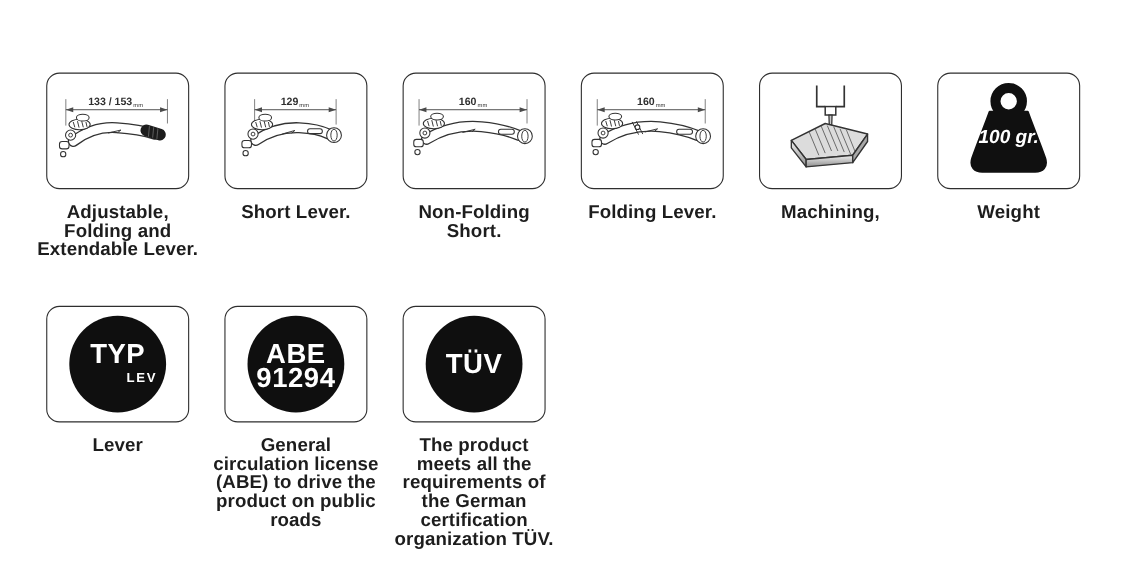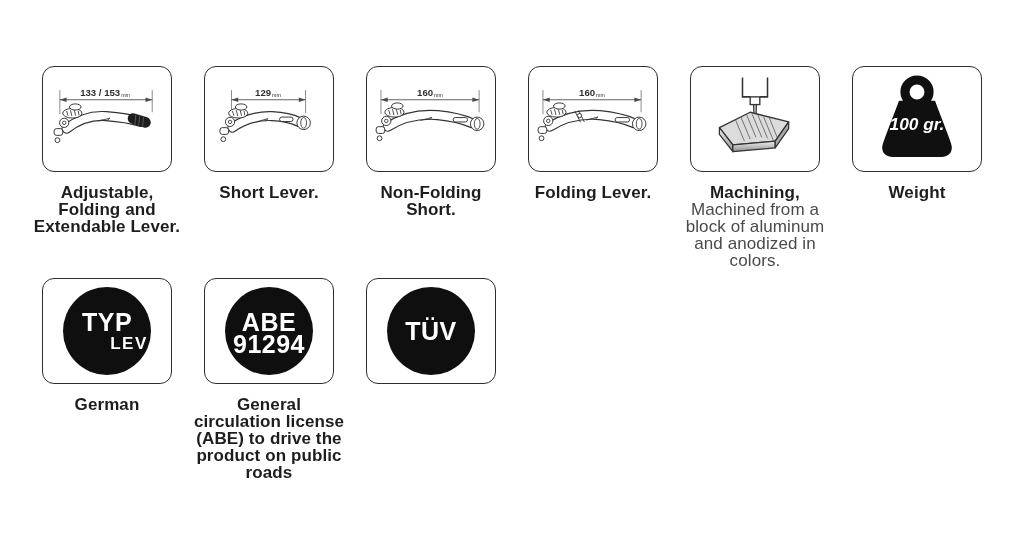--- a/index.html
+++ b/index.html
@@ -30,21 +30,21 @@
   .lv-in{stroke:#fff;stroke-width:8;fill:none;stroke-linecap:round;}
   .lv-part{fill:#fff;stroke:#333;stroke-width:1;}
   .lv-thin{stroke:#333;stroke-width:0.9;fill:none;}
   .badge-circle{
     width:88px;height:88px;border-radius:50%;background:#0f0f0f;color:#fff;
     display:flex;flex-direction:column;align-items:center;justify-content:center;
     font-weight:700;text-align:center;
   }
   .badge-l1{font-size:25px;line-height:25px;letter-spacing:.5px;}
   .badge-l1-abe{font-size:25px;line-height:25px;letter-spacing:.5px;}
-  .badge-l2{font-size:17px;line-height:17px;letter-spacing:1.5px;margin-left:44px;}
+  .badge-l2{font-size:12px;line-height:17px;letter-spacing:1.5px;margin-left:44px;}
   .badge-l2-abe{font-size:25px;line-height:18px;letter-spacing:.5px;}
   .weight-label{font-size:18px;font-weight:700;font-style:italic;fill:#ffffff;}
 </style>
 </head>
 <body>
 
 <div class="page">
 
   <div class="row row-1">
 
@@ -172,21 +172,20 @@
           <g clip-path="url(#topFace)" stroke="#555" stroke-width="0.8">
             <path d="M44,52 L54,76 M50,50 L60,74 M56,48 L66,72 M62,48 L72,72 M68,49 L78,73 M74,51 L84,75 M80,52 L88,72"></path>
           </g>
           <polygon points="28,62 28,69 42,87 42,80" fill="url(#blockSide)" stroke="#333" stroke-width="1.3" stroke-linejoin="round"></polygon>
           <polygon points="42,80 42,87 86,83 86,76" fill="url(#blockSide)" stroke="#333" stroke-width="1.3" stroke-linejoin="round"></polygon>
           <polygon points="86,76 86,83 100,63 100,56" fill="#a8a8a8" stroke="#333" stroke-width="1.3" stroke-linejoin="round"></polygon>
         </svg>
       </div>
       <div class="caption">
         <span>Machining,</span>
-        <span class="caption-secondary">Machined from a block of aluminum and anodized in colors.</span>
       </div>
     </div>
 
     <div class="cell">
       <div class="icon-box">
         <svg width="128" height="102" viewBox="0 0 130 106">
           <circle cx="65" cy="25" r="12.5" fill="none" stroke="#101010" stroke-width="9.5"></circle>
           <path d="M47,35 L83,35 C88,49 95.5,67 99.5,79 C102,87 97,91.5 90,91.5 L40,91.5 C33,91.5 28,87 30.5,79 C34.5,67 42,49 47,35 Z" fill="#101010" stroke="#101010" stroke-width="2" stroke-linejoin="round"></path>
           <text class="weight-label" x="65" y="64" text-anchor="middle">100 gr.</text>
         </svg>
@@ -198,36 +197,37 @@
 
   <div class="row row-2">
 
     <div class="cell">
       <div class="icon-box">
         <div class="badge-circle">
           <div class="badge-l1">TYP</div>
           <div class="badge-l2">LEV</div>
         </div>
       </div>
-      <div class="caption">German</div>
+      <div class="caption">Lever</div>
     </div>
 
     <div class="cell">
       <div class="icon-box">
         <div class="badge-circle">
           <div class="badge-l1-abe">ABE</div>
           <div class="badge-l2-abe">91294</div>
         </div>
       </div>
       <div class="caption">General circulation license (ABE) to drive the product on public roads</div>
     </div>
 
     <div class="cell">
       <div class="icon-box">
         <div class="badge-circle">
           <div class="badge-l1">TÜV</div>
         </div>
       </div>
+      <div class="caption">The product meets all the requirements of the German certification organization TÜV.</div>
     </div>
 
   </div>
 
 </div>
 
 </body></html>

